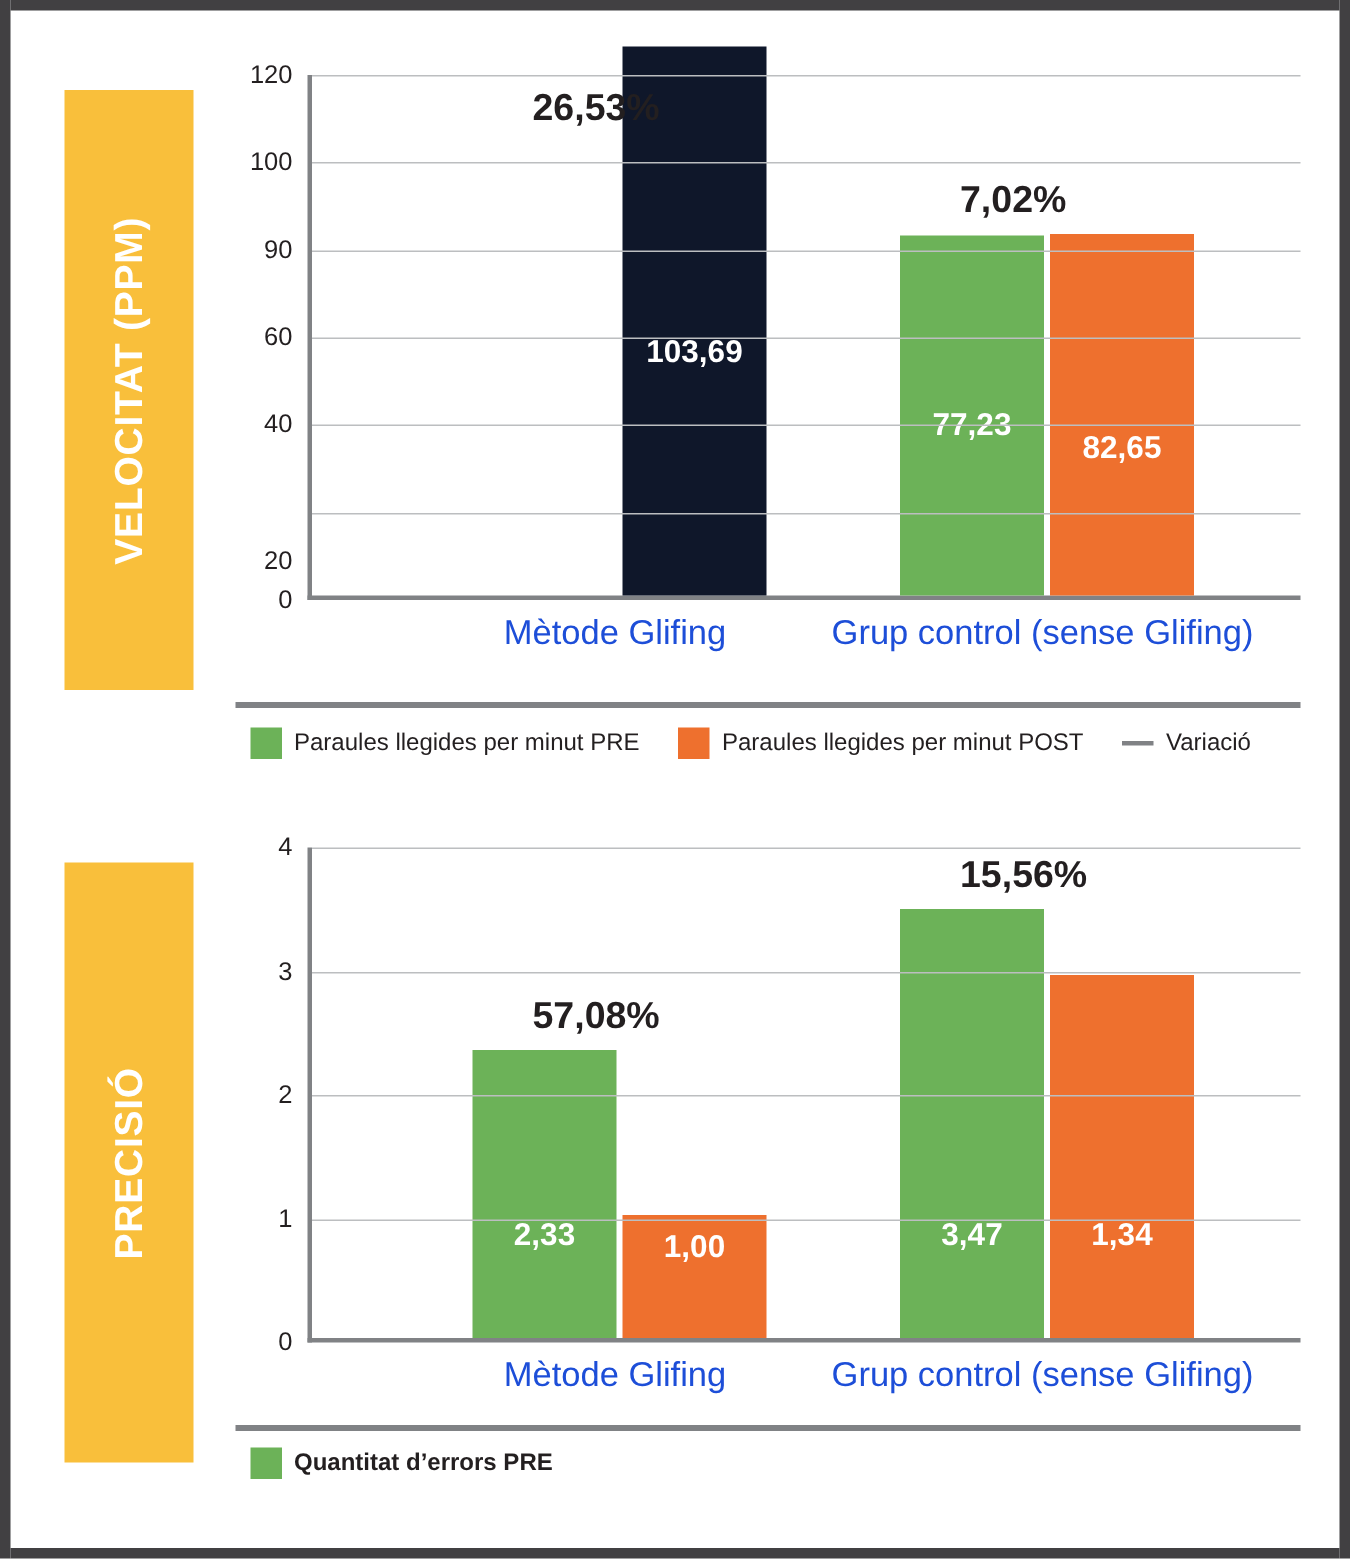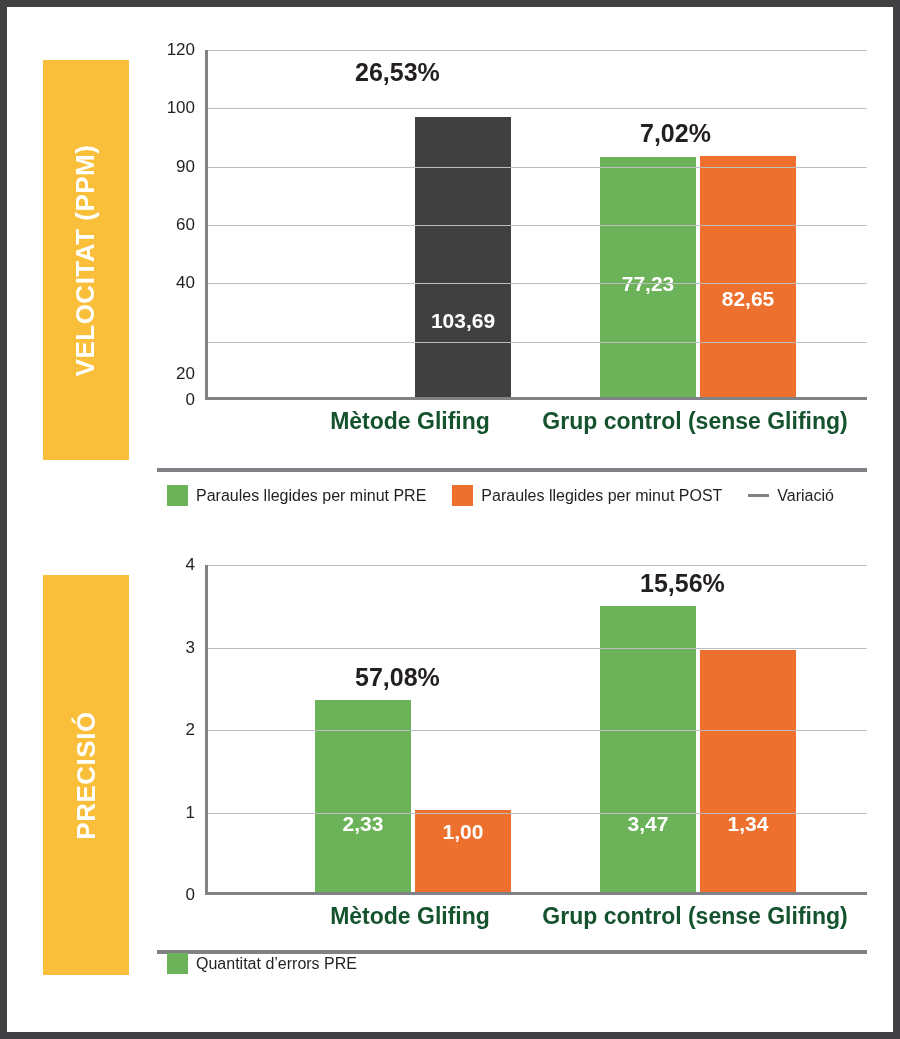--- a/index.html
+++ b/index.html
@@ -132,24 +132,23 @@
   }
   .x-labels {
     position: absolute;
     left: 48px;
     right: 0;
   }
   .x-label {
     position: absolute;
     text-align: center;
     font-size: 23px;
-    color: #14532d;
+    color: #1d4ed8;
     white-space: nowrap;
     transform: translateX(-50%);
-    font-weight: bold;
   }
   .axis-bottom-rule {
     position: absolute;
     left: 150px;
     height: 4px;
     background: #808285;
   }
 
   
   .legend {
@@ -197,21 +196,21 @@
             <div class="y-tick" style="top: 350px;">0</div>
             <div class="y-tick" style="top: 308px; margin-top: 16px;">20</div>
             <div class="y-tick" style="top: 233.333px;">40</div>
             <div class="y-tick" style="top: 175px;">60</div>
             <div class="y-tick" style="top: 116.667px;">90</div>
             <div class="y-tick" style="top: 58.3333px;">100</div>
             <div class="y-tick" style="top: 0px;">120</div>
           </div>
         <div class="grid-area" id="grid0">
           <div class="bars-layer" id="bars0">
-              <div class="bar" style="left: 207px; width: 96px; height: 280px; background: #404040; margin-top: 44px;">
+              <div class="bar" style="left: 207px; width: 96px; height: 366px; background: #0f172a; margin-top: 44px;">
                 <div class="bar-value" style="top: 192.429px;">103,69</div>
               </div>
               <div class="variation" style="left: 147px; bottom: 310.429px;">26,53%</div>
               <div class="bar" style="left: 392px; width: 96px; height: 240px; background: rgb(108, 178, 88);">
                 <div class="bar-value" style="top: 115.254px;">77,23</div>
               </div>
               <div class="bar" style="left: 492px; width: 96px; height: 241.062px; background: rgb(238, 112, 46);">
                 <div class="bar-value" style="top: 131.062px; text-align: center;">82,65</div>
               </div>
               <div class="variation" style="left: 432px; bottom: 249.062px;">7,02%</div>
@@ -286,20 +285,20 @@
           </div>
       </div>
       <div class="x-labels" id="xlabels1" style="top:338px; height:40px;">
           <div class="x-label" style="left: 205px; top: 0px;">Mètode Glifing</div>
           <div class="x-label" style="left: 490px; top: 0px;">Grup control (sense Glifing)</div>
         </div>
     </div>
 
     <div class="axis-bottom-rule" style="top:405px; width:710px;"></div>
 
-    <div class="legend" id="legend1" style="left:160px; top:408px;">
+    <div class="legend" id="legend1" style="left:160px; top:420px;font-weight:bold;">
         <div class="legend-item">
           <span class="legend-swatch" style="background: rgb(108, 178, 88);"></span>
           <span>Quantitat d’errors PRE</span>
         </div>
       </div>
   </div>
 </div>
 
 </body></html>

